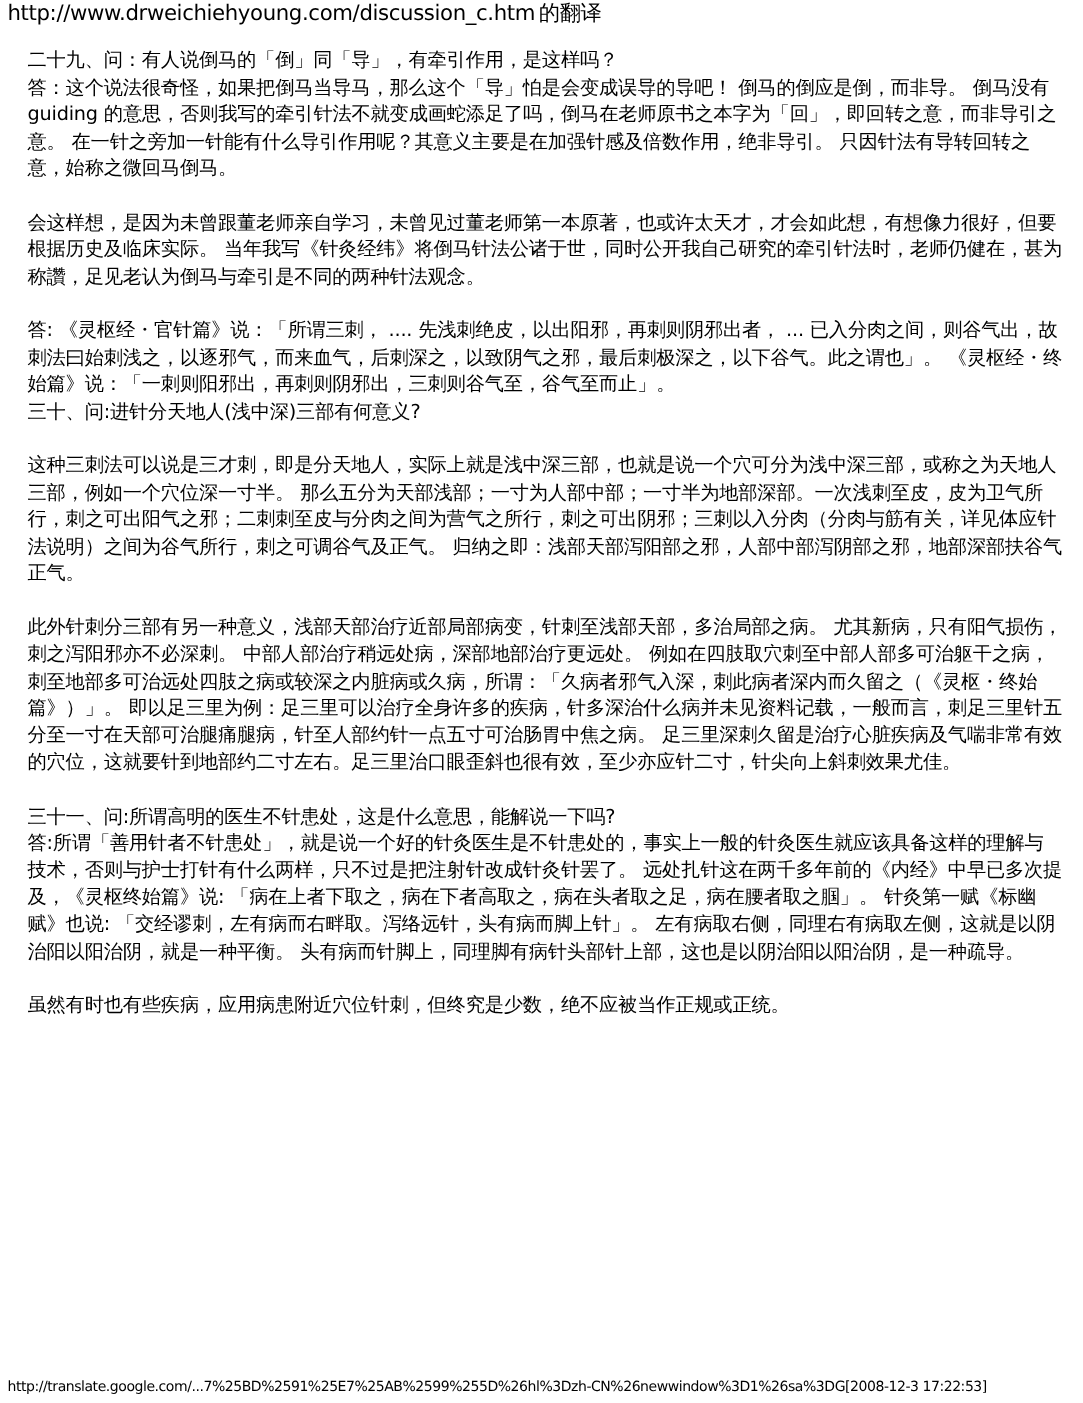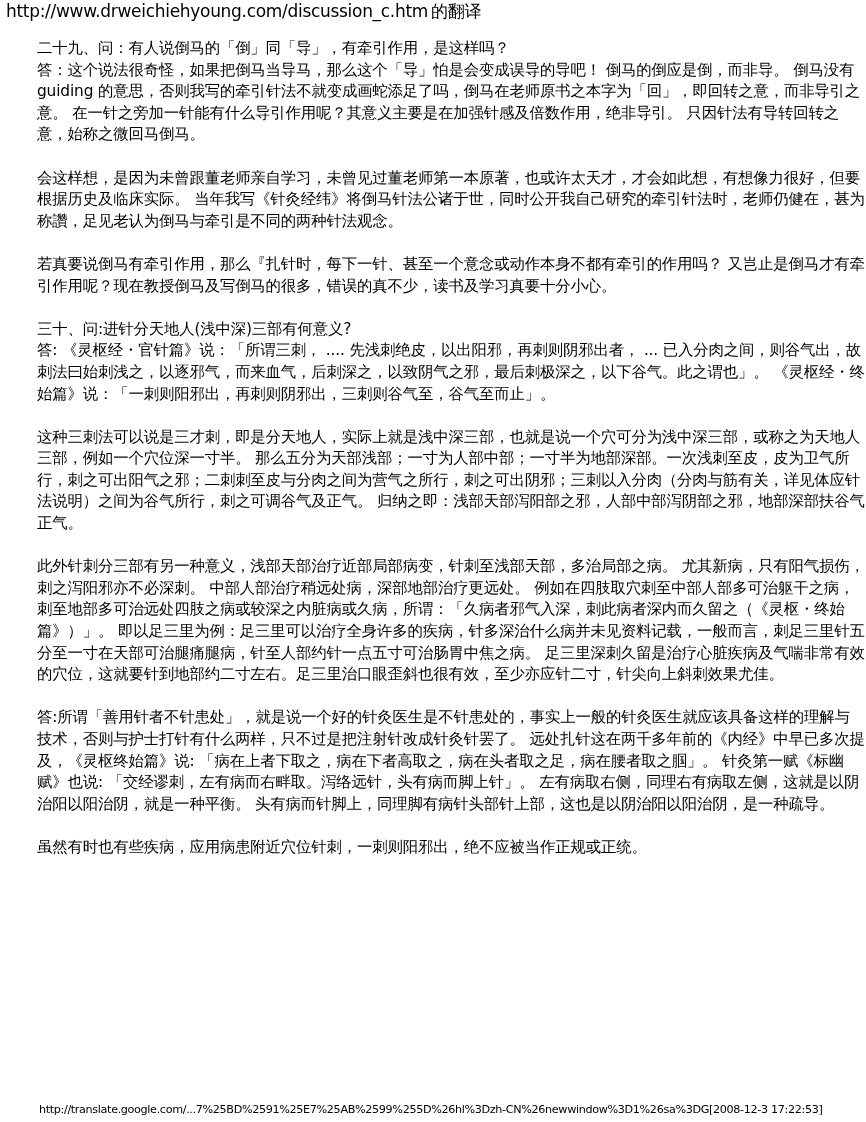--- a/index.html
+++ b/index.html
@@ -29,71 +29,67 @@
     margin-left: 3px;
   }
   .content {
     position: absolute;
     left: 22px;
     top: 38px;
     width: 828px;
     font-size: 15.4px;
     line-height: 21.6px;
     letter-spacing: -0.15px;
-    margin-left: 15px;
   }
   .para {
     margin: 0 0 21.6px 0;
   }
   .para .line {
     display: block;
   }
   .print-footer {
     position: absolute;
     left: 6px;
     top: 1103px;
     font-size: 11.2px;
     line-height: 14px;
     letter-spacing: -0.35px;
     color: #000;
     white-space: nowrap;
-    margin-left: 33px;
   }
 </style>
 </head>
 <body>
 
 <div class="print-header">
   <span>http://www.drweichiehyoung.com/discussion_c.htm</span><span class="suffix">的翻译</span>
 </div>
 
 <div class="content">
   <div class="para">
     <span class="line">二十九、问：有人说倒马的「倒」同「导」，有牵引作用，是这样吗？</span>
     <span class="line">答：这个说法很奇怪，如果把倒马当导马，那么这个「导」怕是会变成误导的导吧！ 倒马的倒应是倒，而非导。 倒马没有 guiding 的意思，否则我写的牵引针法不就变成画蛇添足了吗，倒马在老师原书之本字为「回」，即回转之意，而非导引之意。 在一针之旁加一针能有什么导引作用呢？其意义主要是在加强针感及倍数作用，绝非导引。 只因针法有导转回转之意，始称之微回马倒马。</span>
   </div>
   <div class="para">
     <span class="line">会这样想，是因为未曾跟董老师亲自学习，未曾见过董老师第一本原著，也或许太天才，才会如此想，有想像力很好，但要根据历史及临床实际。 当年我写《针灸经纬》将倒马针法公诸于世，同时公开我自己研究的牵引针法时，老师仍健在，甚为称讚，足见老认为倒马与牵引是不同的两种针法观念。</span>
   </div>
   <div class="para">
-    <span class="line">若真要说倒马有牵引作用，那么『扎针时，每下一针、甚至一个意念或动作本身不都有牵引的作用吗？ 又岂止是倒马才有牵引作用呢？现在教授倒马及写倒马的很多，错误的真不少，读书及学习真要十分小心。</span>
-  </div>
-  <div class="para">
+    <span class="line">答: 《灵枢经・官针篇》说：「所谓三刺， .... 先浅刺绝皮，以出阳邪，再刺则阴邪出者， ... 已入分肉之间，则谷气出，故刺法曰始刺浅之，以逐邪气，而来血气，后刺深之，以致阴气之邪，最后刺极深之，以下谷气。此之谓也」。 《灵枢经・终始篇》说：「一刺则阳邪出，再刺则阴邪出，三刺则谷气至，谷气至而止」。</span>
     <span class="line">三十、问:进针分天地人(浅中深)三部有何意义?</span>
-    <span class="line">答: 《灵枢经・官针篇》说：「所谓三刺， .... 先浅刺绝皮，以出阳邪，再刺则阴邪出者， ... 已入分肉之间，则谷气出，故刺法曰始刺浅之，以逐邪气，而来血气，后刺深之，以致阴气之邪，最后刺极深之，以下谷气。此之谓也」。 《灵枢经・终始篇》说：「一刺则阳邪出，再刺则阴邪出，三刺则谷气至，谷气至而止」。</span>
   </div>
   <div class="para">
     <span class="line">这种三刺法可以说是三才刺，即是分天地人，实际上就是浅中深三部，也就是说一个穴可分为浅中深三部，或称之为天地人三部，例如一个穴位深一寸半。 那么五分为天部浅部；一寸为人部中部；一寸半为地部深部。一次浅刺至皮，皮为卫气所行，刺之可出阳气之邪；二刺刺至皮与分肉之间为营气之所行，刺之可出阴邪；三刺以入分肉（分肉与筋有关，详见体应针法说明）之间为谷气所行，刺之可调谷气及正气。 归纳之即：浅部天部泻阳部之邪，人部中部泻阴部之邪，地部深部扶谷气正气。</span>
   </div>
   <div class="para">
     <span class="line">此外针刺分三部有另一种意义，浅部天部治疗近部局部病变，针刺至浅部天部，多治局部之病。 尤其新病，只有阳气损伤，刺之泻阳邪亦不必深刺。 中部人部治疗稍远处病，深部地部治疗更远处。 例如在四肢取穴刺至中部人部多可治躯干之病，刺至地部多可治远处四肢之病或较深之内脏病或久病，所谓：「久病者邪气入深，刺此病者深内而久留之（《灵枢・终始篇》）」。 即以足三里为例：足三里可以治疗全身许多的疾病，针多深治什么病并未见资料记载，一般而言，刺足三里针五分至一寸在天部可治腿痛腿病，针至人部约针一点五寸可治肠胃中焦之病。 足三里深刺久留是治疗心脏疾病及气喘非常有效的穴位，这就要针到地部约二寸左右。足三里治口眼歪斜也很有效，至少亦应针二寸，针尖向上斜刺效果尤佳。</span>
   </div>
   <div class="para">
+    <span class="line">三十一、问:所谓高明的医生不针患处，这是什么意思，能解说一下吗?</span>
     <span class="line">答:所谓「善用针者不针患处」，就是说一个好的针灸医生是不针患处的，事实上一般的针灸医生就应该具备这样的理解与技术，否则与护士打针有什么两样，只不过是把注射针改成针灸针罢了。 远处扎针这在两千多年前的《内经》中早已多次提及，《灵枢终始篇》说: 「病在上者下取之，病在下者高取之，病在头者取之足，病在腰者取之腘」。 针灸第一赋《标幽赋》也说: 「交经谬刺，左有病而右畔取。泻络远针，头有病而脚上针」。 左有病取右侧，同理右有病取左侧，这就是以阴治阳以阳治阴，就是一种平衡。 头有病而针脚上，同理脚有病针头部针上部，这也是以阴治阳以阳治阴，是一种疏导。</span>
   </div>
   <div class="para">
-    <span class="line">虽然有时也有些疾病，应用病患附近穴位针刺，一刺则阳邪出，绝不应被当作正规或正统。</span>
+    <span class="line">虽然有时也有些疾病，应用病患附近穴位针刺，但终究是少数，绝不应被当作正规或正统。</span>
   </div>
 </div>
 
 <div class="print-footer">
   <span>http://translate.google.com/...7%25BD%2591%25E7%25AB%2599%255D%26hl%3Dzh-CN%26newwindow%3D1%26sa%3DG</span><span>[2008-12-3 17:22:53]</span>
 </div>
 
 </body></html>

